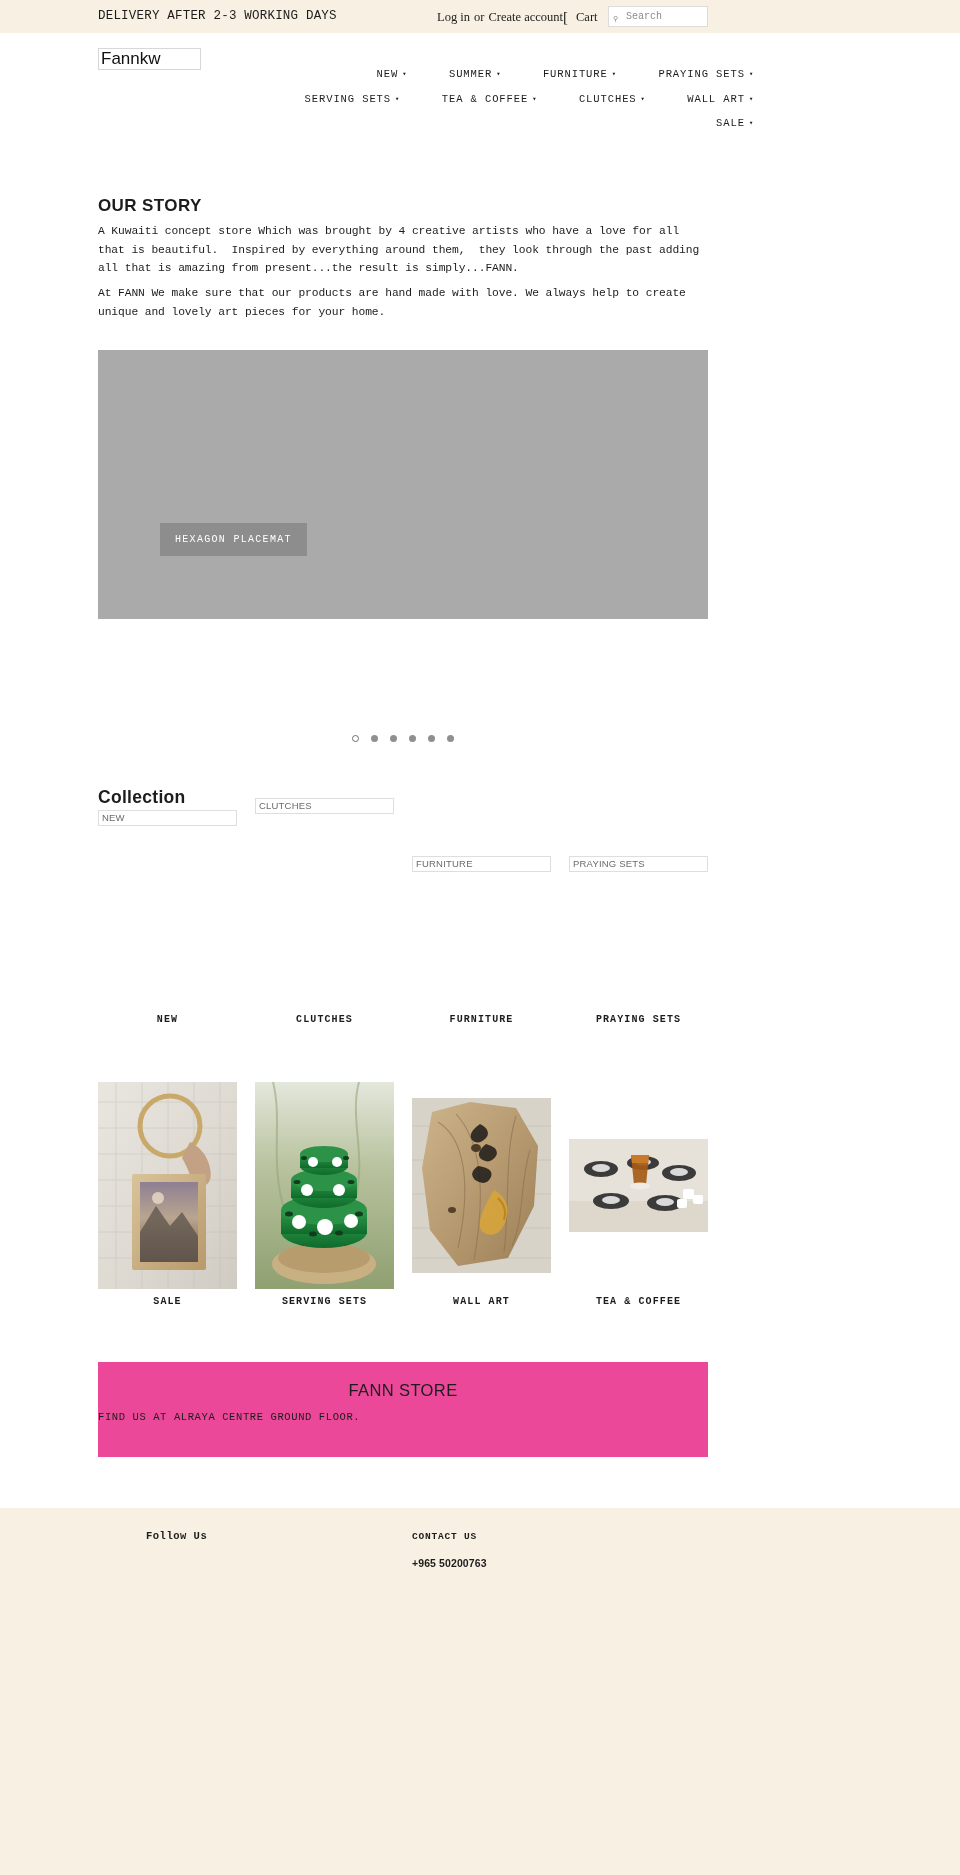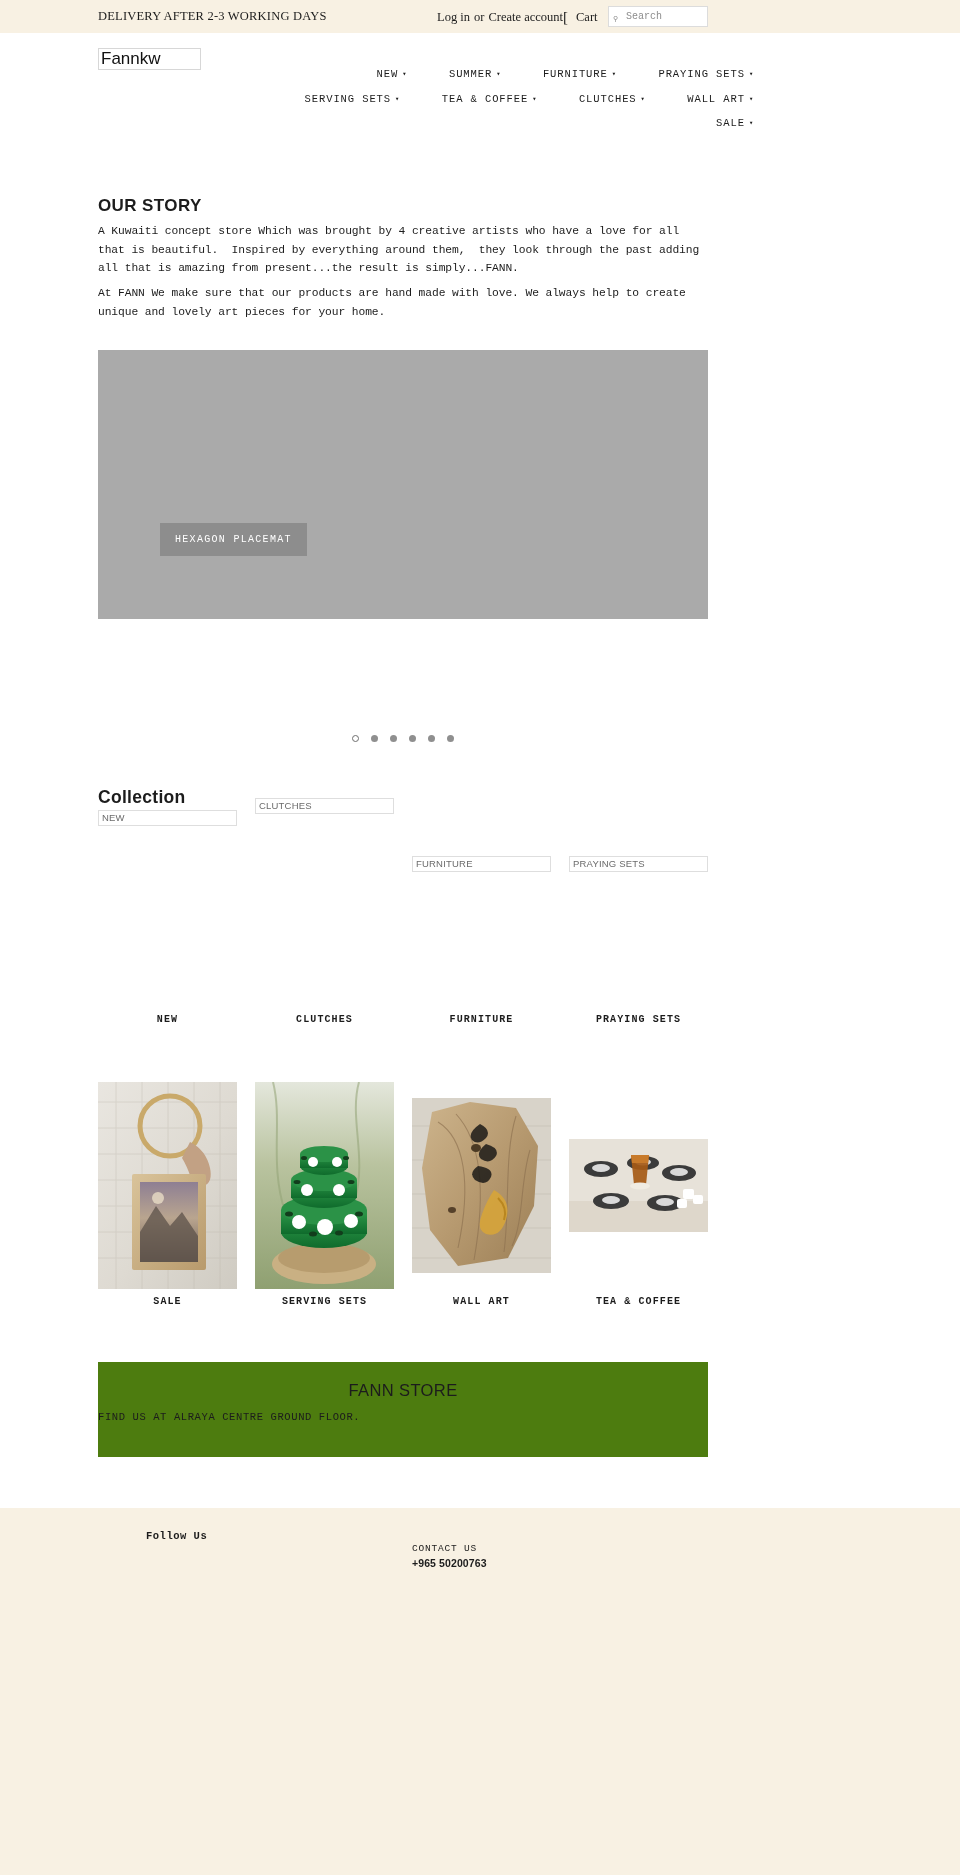--- a/index.html
+++ b/index.html
@@ -14,21 +14,21 @@
   }
   .serif { font-family:Liberation Sans, sans-serif; }
 
   
   #topbar {
     position:absolute; left:0; top:0; width:960px; height:33px;
     background:#f8f1e3;
   }
   #topbar .delivery {
     position:absolute; left:98px; top:9px;
-    font-family:Liberation Serif, serif;
+    font-family:Liberation Mono, monospace;
     font-size:12.5px; letter-spacing:.2px; color:#1c1c1c;
     white-space:nowrap;
   }
   #account-area {
     position:absolute; left:437px; top:10px;
     font-family:"Liberation Serif","DejaVu Serif",serif;
     font-size:12.5px; color:#1c1c1c; white-space:nowrap;
   }
   #account-area a { color:#1c1c1c; text-decoration:none; }
   #account-area .sep { margin:0 4px; }
@@ -131,21 +131,21 @@
     white-space:nowrap;
   }
 
   
   .photo { position:absolute; overflow:hidden; }
   .photo .fill { position:absolute; inset:0; }
 
   
   #store-band {
     position:absolute; left:98px; top:1362px; width:610px; height:95px;
-    background:#4d7c0f;
+    background:#ec4899;
   }
   #store-title {
     position:absolute; left:0; top:19px; width:610px; text-align:center;
     font-size:16.5px; letter-spacing:.4px; color:#1c1c1c;
   }
   #store-sub {
     position:absolute; left:0; top:49px; width:610px; 
     font-size:10.5px; letter-spacing:.6px; color:#1c1c1c;
   }
 
@@ -153,21 +153,21 @@
   #footer {
     position:absolute; left:0; top:1508px; width:960px; height:367px;
     background:#f8f1e3;
   }
   #footer-follow {
     position:absolute; left:98px; top:1530px;
     font-size:10.5px; font-weight:bold; letter-spacing:.5px; color:#1c1c1c;padding-left:48px;
   }
   #footer-contact-h {
     position:absolute; left:412px; top:1531px;
-    font-size:9.5px; font-weight:normal; letter-spacing:.8px; color:#1c1c1c;margin-top:12px;
+    font-size:9.5px; font-weight:bold; letter-spacing:.8px; color:#1c1c1c;
   }
   #footer-phone {
     position:absolute; left:412px; top:1557px;
     font-family:"Liberation Sans","DejaVu Sans",sans-serif;
     font-size:10.5px; font-weight:bold; letter-spacing:.1px; color:#1c1c1c;
   }
 </style>
 </head>
 <body>
 

